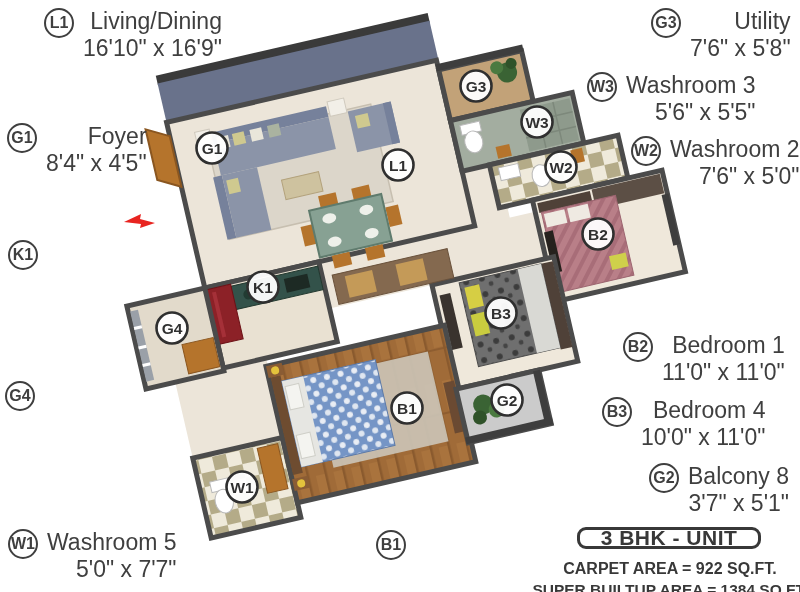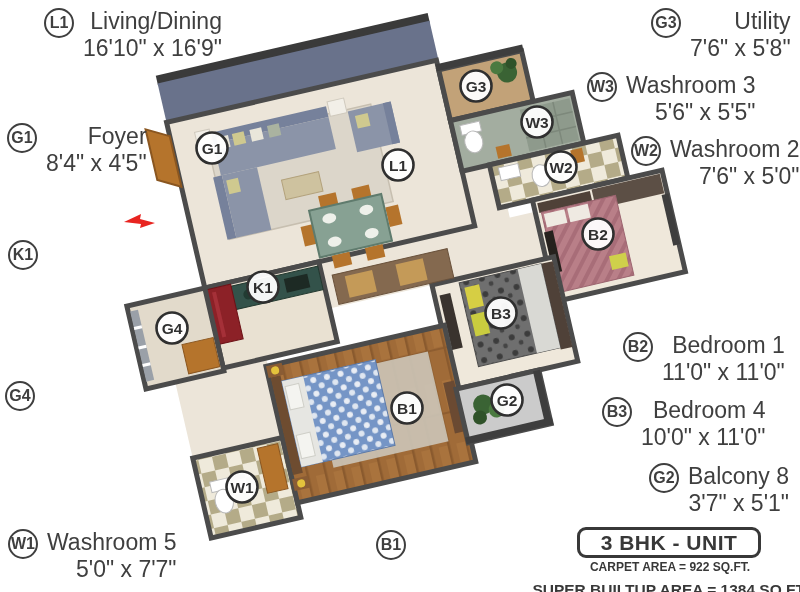--- a/index.html
+++ b/index.html
@@ -26,28 +26,28 @@
   .ann-w2{left:631px;top:136px;}
   .ann-g1{left:7px;top:123px;}
   .ann-k1{left:8px;top:240px;}
   .ann-g4{left:5px;top:381px;}
   .ann-w1{left:8px;top:529px;}
   .ann-b2{left:623px;top:332px;}
   .ann-b3{left:602px;top:397px;}
   .ann-g2{left:649px;top:463px;}
   .ann-b1{left:376px;top:530px;}
   .unit-box{
-    position:absolute;left:577px;top:527px;width:184px;height:31px;
+    position:absolute;left:577px;top:527px;width:184px;height:22px;
     border:3px solid #383838;border-radius:9px;background:#fff;
     display:flex;align-items:center;justify-content:center;
     font-size:21px;font-weight:700;letter-spacing:.5px;color:#383838;box-sizing:border-box;
   }
   .area-carpet{
     position:absolute;left:545px;top:560px;width:250px;text-align:center;
-    font-size:12px;font-weight:700;color:#383838;white-space:nowrap;
+    font-size:16px;font-weight:700;color:#383838;white-space:nowrap;
   }
   .area-builtup{
     position:absolute;left:527px;top:581px;width:286px;text-align:center;
     font-size:15.5px;font-weight:700;color:#383838;white-space:nowrap;
   }
 </style>
 </head>
 <body>
 
 <div class="stage">

